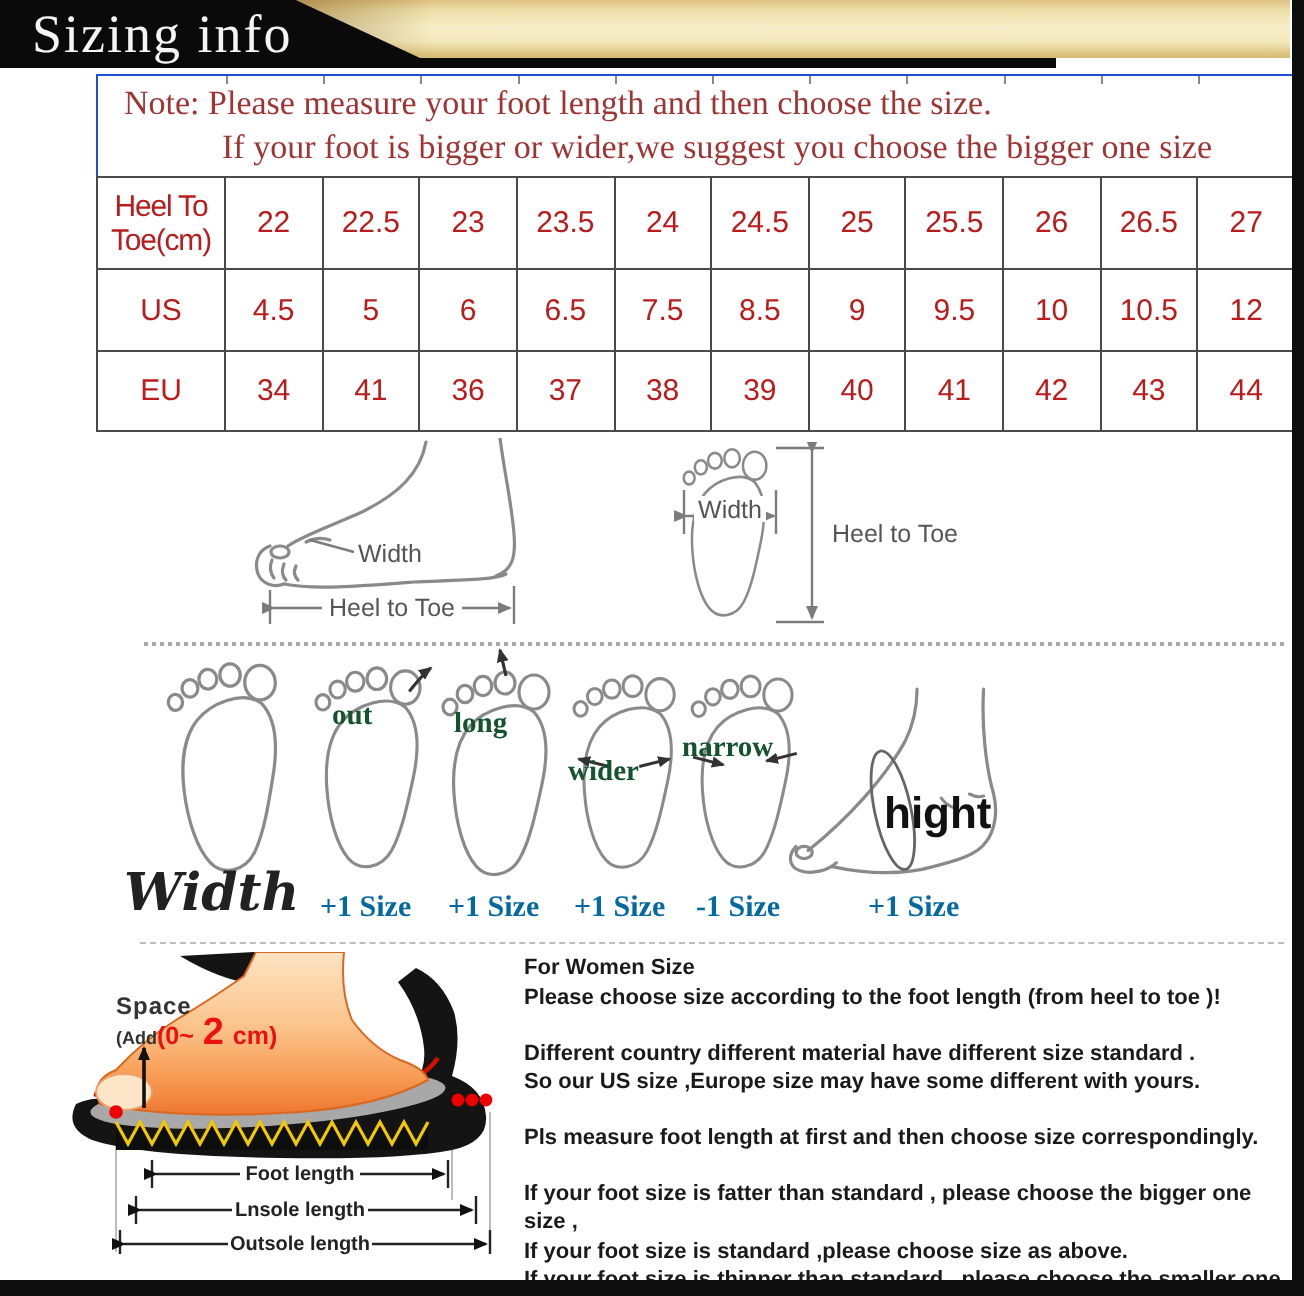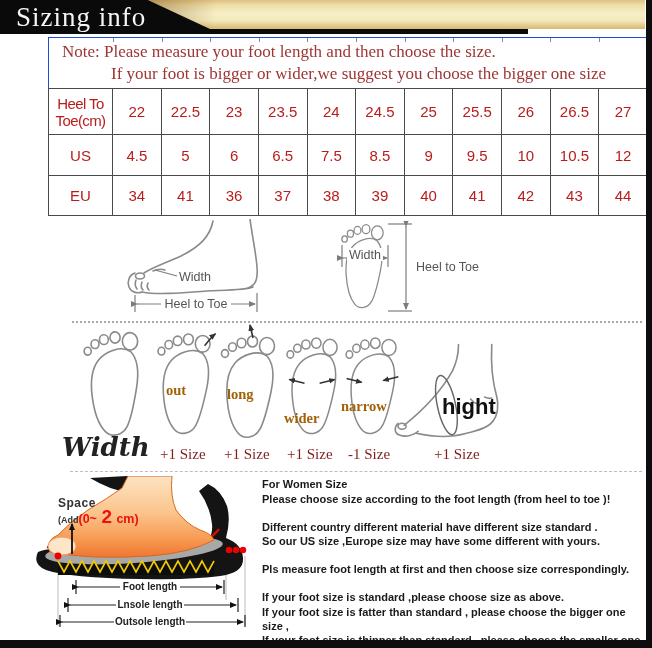--- a/index.html
+++ b/index.html
@@ -40,25 +40,25 @@
   .dotted-line{position:absolute;left:72px;top:321px;width:570px;border-top:2px dotted #a8a8a8;}
   .dashed-line2{position:absolute;left:70px;top:471px;width:572px;border-top:1px dashed #bdbdbd;}
   .diag-text{fill:#555;font-family:"Liberation Sans",sans-serif;font-size:12.5px;}
   .line-art{stroke:#8a8a8a;stroke-width:1.6;fill:none;stroke-linecap:round;}
   .line-art-fill{stroke:#8a8a8a;stroke-width:1.6;fill:#ffffff;}
   .dim{stroke:#7c7c7c;stroke-width:1.2;fill:none;}
   
   .foot-types{position:absolute;left:0;top:330px;width:652px;height:138px;}
   .ft-svg{position:absolute;}
   .ft-feature{position:absolute;font-family:"Liberation Serif",serif;font-weight:700;
-      font-size:14.5px;color:#a16207;margin-top:32px;}
+      font-size:14.5px;color:#14532d;}
   .ft-feature-sans{position:absolute;font-family:"Liberation Sans",sans-serif;font-weight:700;
       font-size:22px;color:#111;}
-  .ft-size{position:absolute;top:116px;font-family:"Liberation Serif",serif;font-weight:400;
-      font-size:15px;color:#7f1d1d;}
+  .ft-size{position:absolute;top:116px;font-family:"Liberation Serif",serif;font-weight:700;
+      font-size:15px;color:#0369a1;}
   .ft-normal{position:absolute;left:62px;top:102px;font-family:"DejaVu Serif","Liberation Serif",serif;
       font-style:italic;font-weight:700;font-size:26px;color:#222;}
   
   .shoe-svg{position:absolute;left:30px;top:476px;}
   .space-label{position:absolute;left:58px;top:497px;line-height:1.0;}
   .space-word{font-weight:700;font-size:12px;color:#333;letter-spacing:.5px;}
   .space-add{font-size:9px;font-weight:700;color:#333;}
   .space-red{color:#ee1010;font-weight:700;font-size:12.5px;}
   .space-red-big{color:#ee1010;font-weight:700;font-size:19px;line-height:.8;}
   .shoe-caption{position:absolute;left:38px;top:656px;font-weight:700;font-size:16.5px;
@@ -313,20 +313,20 @@
   </div>
 
   <div class="shoe-caption">Measurement of differnt foot length</div>
 
   <div class="info-text">
     <div>For Women Size</div>
     <div class="gap">Please choose size according to the foot length (from heel to toe )!</div>
     <div>Different country different material have different size standard .</div>
     <div class="gap">So our US size ,Europe size may have some different with yours.</div>
     <div class="gap">Pls measure foot length at first and then choose size correspondingly.</div>
+    <div>If your foot size is fatter than standard , please choose the bigger one size ,</div>
     <div>If your foot size is standard ,please choose size as above.</div>
-    <div>If your foot size is fatter than standard , please choose the bigger one size ,</div>
     <div>If your foot size is thinner than standard , please choose the smaller one size</div>
   </div>
 
   <div class="right-border"></div>
   <div class="bottom-border"></div>
 </div>
 
 </body></html>

